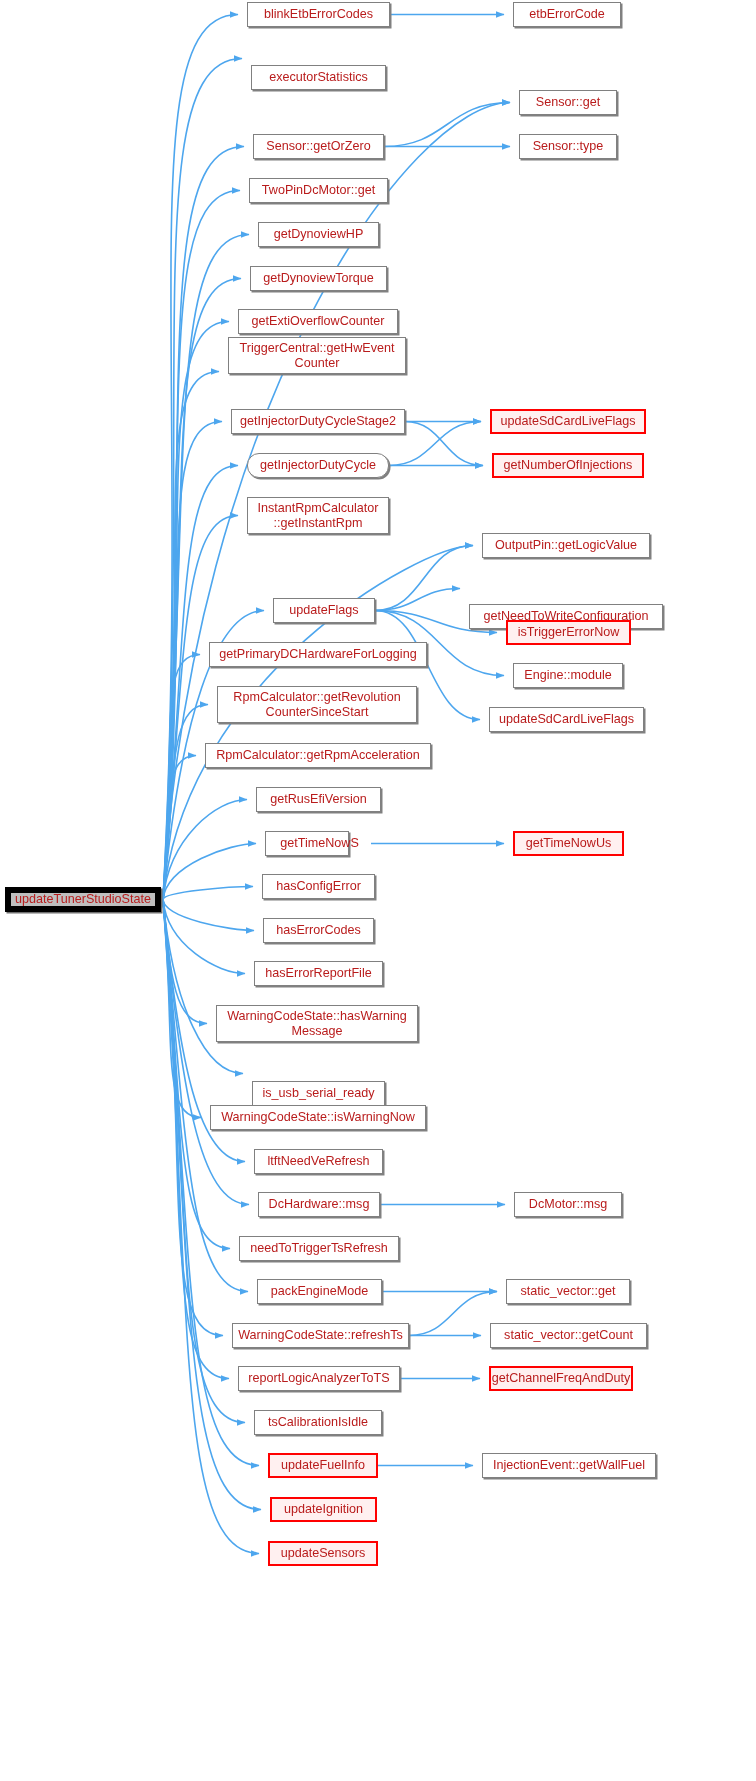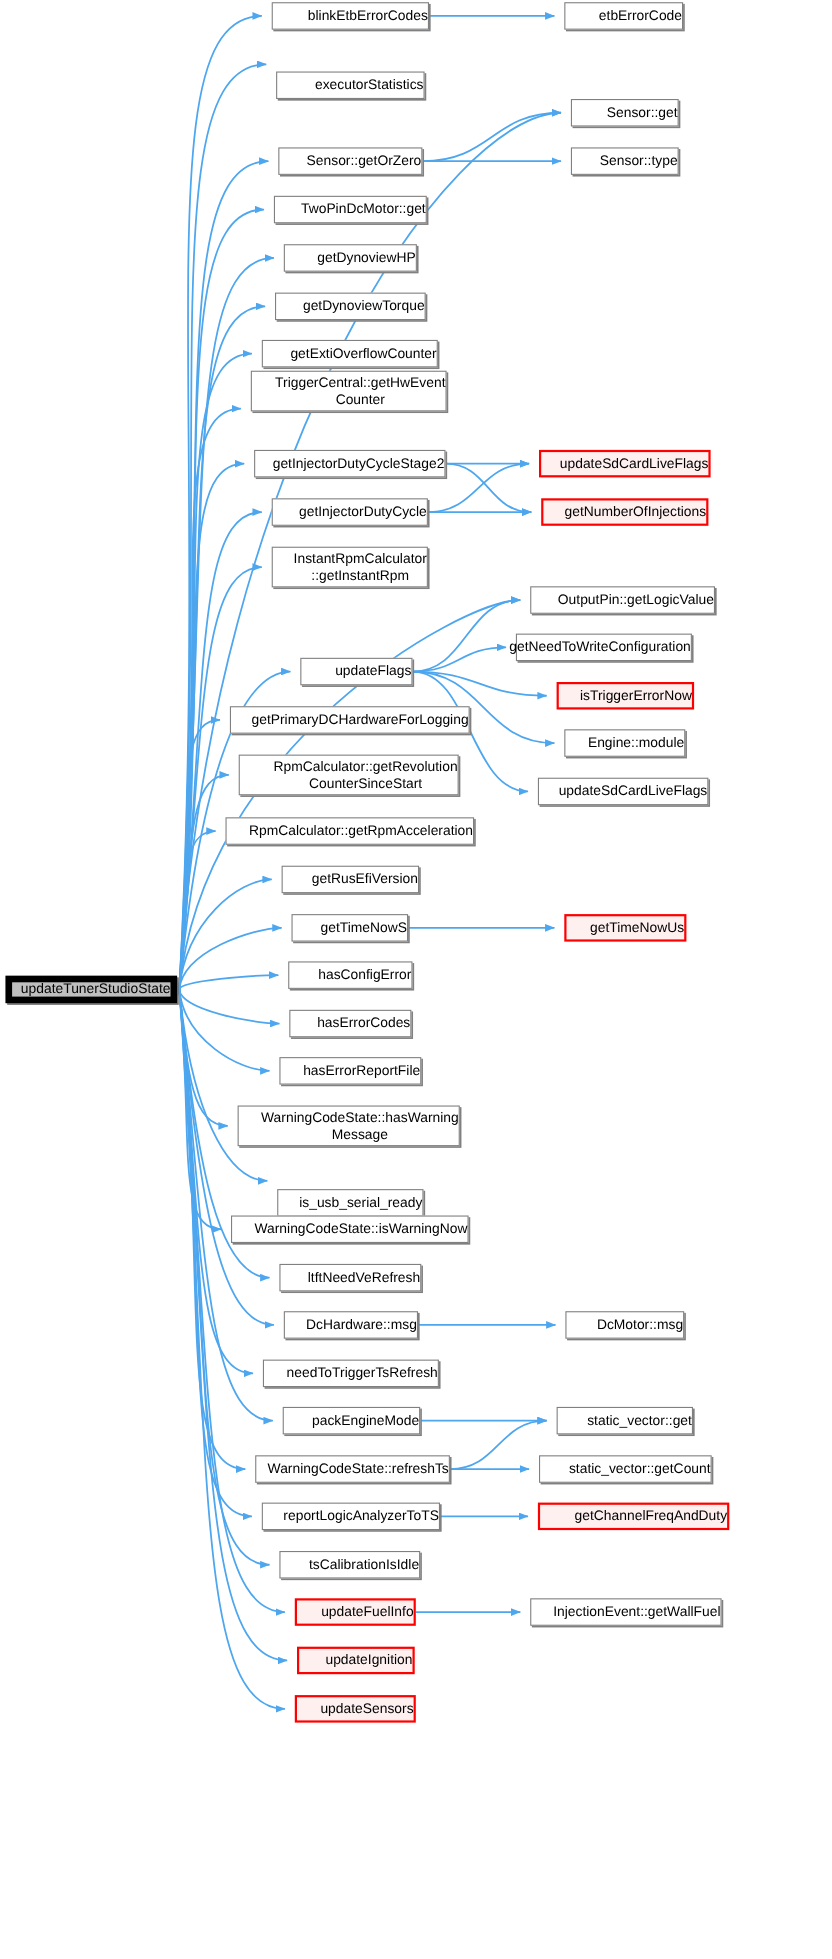--- a/index.html
+++ b/index.html
@@ -1,21 +1,21 @@
 <!DOCTYPE html>
 <html><head>
 <meta charset="utf-8">
 <style>
   html,body{margin:0;padding:0;background:#ffffff;}
   body{font-family:"Liberation Sans",sans-serif;}
   #canvas{position:relative;width:756px;height:1781px;background:#ffffff;overflow:hidden;}
   #edges{position:absolute;left:0;top:0;width:756px;height:1781px;}
-  .node{position:absolute;box-sizing:border-box;display:flex;align-items:center;justify-content:flex-end;
+  .node{position:absolute;box-sizing:border-box;display:flex;align-items:center;justify-content:center;
         text-align:center;line-height:1.12;white-space:pre-line;
-        background:#ffffff;border:1px solid #808080;color:#000000;font-size:12.6px;
+        background:#ffffff;border:1px solid #808080;color:#b91c1c;font-size:12.6px;
         box-shadow:1.5px 1.5px 0 0 #808080;}
   .node.root{background:#bfbfbf;border:6px solid #000000;box-shadow:1.5px 1.5px 0 0 #707070;}
   .node.alert{background:#fff0f0;border:2px solid #ff0000;box-shadow:none;}
 </style>
 </head>
 <body>
 
 <div id="canvas">
   <svg id="edges" viewBox="0 0 756 1781" xmlns="http://www.w3.org/2000/svg">
     <defs>
@@ -88,54 +88,54 @@
       <div class="node" style="left: 253px; top: 134px; width: 131px; height: 25px;"><span>Sensor::getOrZero</span></div>
       <div class="node" style="left: 519px; top: 134px; width: 98px; height: 25px;"><span>Sensor::type</span></div>
       <div class="node" style="left: 249px; top: 178px; width: 139px; height: 25px;"><span>TwoPinDcMotor::get</span></div>
       <div class="node" style="left: 258px; top: 222px; width: 121px; height: 25px;"><span>getDynoviewHP</span></div>
       <div class="node" style="left: 250px; top: 266px; width: 137px; height: 25px;"><span>getDynoviewTorque</span></div>
       <div class="node" style="left: 238px; top: 309px; width: 160px; height: 25px;"><span>getExtiOverflowCounter</span></div>
       <div class="node" style="left: 228px; top: 337px; width: 178px; height: 37px;"><span>TriggerCentral::getHwEvent
 Counter</span></div>
       <div class="node" style="left: 231px; top: 409px; width: 174px; height: 25px;"><span>getInjectorDutyCycleStage2</span></div>
       <div class="node alert" style="left: 490px; top: 409px; width: 156px; height: 25px;"><span>updateSdCardLiveFlags</span></div>
-      <div class="node" style="left: 247px; top: 453px; width: 142px; height: 25px;"><span>getInjectorDutyCycle</span></div>
+      <div class="node" style="left: 247px; top: 453px; width: 142px; height: 25px; border-radius: 12px;"><span>getInjectorDutyCycle</span></div>
       <div class="node alert" style="left: 492px; top: 453px; width: 152px; height: 25px;"><span>getNumberOfInjections</span></div>
       <div class="node" style="left: 247px; top: 497px; width: 142px; height: 37px;"><span>InstantRpmCalculator
 ::getInstantRpm</span></div>
       <div class="node" style="left: 482px; top: 533px; width: 168px; height: 25px;"><span>OutputPin::getLogicValue</span></div>
-      <div class="node" style="left: 469px; top: 576px; width: 160px; height: 25px;"><span>getNeedToWriteConfiguration</span></div>
+      <div class="node" style="left: 469px; top: 604px; width: 194px; height: 25px;"><span>getNeedToWriteConfiguration</span></div>
       <div class="node" style="left: 273px; top: 598px; width: 102px; height: 25px;"><span>updateFlags</span></div>
       <div class="node alert" style="left: 506px; top: 620px; width: 125px; height: 25px;"><span>isTriggerErrorNow</span></div>
       <div class="node" style="left: 209px; top: 642px; width: 218px; height: 25px;"><span>getPrimaryDCHardwareForLogging</span></div>
       <div class="node" style="left: 513px; top: 663px; width: 110px; height: 25px;"><span>Engine::module</span></div>
       <div class="node" style="left: 217px; top: 686px; width: 200px; height: 37px;"><span>RpmCalculator::getRevolution
 CounterSinceStart</span></div>
       <div class="node" style="left: 489px; top: 707px; width: 155px; height: 25px;"><span>updateSdCardLiveFlags</span></div>
       <div class="node" style="left: 205px; top: 743px; width: 226px; height: 25px;"><span>RpmCalculator::getRpmAcceleration</span></div>
       <div class="node" style="left: 256px; top: 787px; width: 125px; height: 25px;"><span>getRusEfiVersion</span></div>
-      <div class="node" style="left: 265px; top: 831px; width: 106px; height: 25px; padding-left: 25px;"><span>getTimeNowS</span></div>
+      <div class="node" style="left: 265px; top: 831px; width: 84px; height: 25px; padding-left: 25px;"><span>getTimeNowS</span></div>
       <div class="node alert" style="left: 513px; top: 831px; width: 111px; height: 25px;"><span>getTimeNowUs</span></div>
       <div class="node" style="left: 262px; top: 874px; width: 113px; height: 25px;"><span>hasConfigError</span></div>
       <div class="node" style="left: 263px; top: 918px; width: 111px; height: 25px;"><span>hasErrorCodes</span></div>
       <div class="node" style="left: 254px; top: 961px; width: 129px; height: 25px;"><span>hasErrorReportFile</span></div>
       <div class="node" style="left: 216px; top: 1005px; width: 202px; height: 37px;"><span>WarningCodeState::hasWarning
 Message</span></div>
       <div class="node" style="left: 252px; top: 1061px; width: 133px; height: 25px; margin-top: 20px;"><span>is_usb_serial_ready</span></div>
       <div class="node" style="left: 210px; top: 1105px; width: 216px; height: 25px;"><span>WarningCodeState::isWarningNow</span></div>
       <div class="node" style="left: 254px; top: 1149px; width: 129px; height: 25px;"><span>ltftNeedVeRefresh</span></div>
       <div class="node" style="left: 258px; top: 1192px; width: 122px; height: 25px;"><span>DcHardware::msg</span></div>
       <div class="node" style="left: 514px; top: 1192px; width: 108px; height: 25px;"><span>DcMotor::msg</span></div>
       <div class="node" style="left: 239px; top: 1236px; width: 160px; height: 25px;"><span>needToTriggerTsRefresh</span></div>
       <div class="node" style="left: 257px; top: 1279px; width: 125px; height: 25px;"><span>packEngineMode</span></div>
       <div class="node" style="left: 506px; top: 1279px; width: 124px; height: 25px;"><span>static_vector::get</span></div>
       <div class="node" style="left: 232px; top: 1323px; width: 177px; height: 25px;"><span>WarningCodeState::refreshTs</span></div>
       <div class="node" style="left: 490px; top: 1323px; width: 157px; height: 25px;"><span>static_vector::getCount</span></div>
       <div class="node" style="left: 238px; top: 1366px; width: 162px; height: 25px;"><span>reportLogicAnalyzerToTS</span></div>
-      <div class="node alert" style="left: 489px; top: 1366px; width: 174px; height: 25px;"><span>getChannelFreqAndDuty</span></div>
+      <div class="node alert" style="left: 489px; top: 1366px; width: 144px; height: 25px;"><span>getChannelFreqAndDuty</span></div>
       <div class="node" style="left: 254px; top: 1410px; width: 128px; height: 25px;"><span>tsCalibrationIsIdle</span></div>
       <div class="node alert" style="left: 268px; top: 1453px; width: 110px; height: 25px;"><span>updateFuelInfo</span></div>
       <div class="node" style="left: 482px; top: 1453px; width: 174px; height: 25px;"><span>InjectionEvent::getWallFuel</span></div>
       <div class="node alert" style="left: 270px; top: 1497px; width: 107px; height: 25px;"><span>updateIgnition</span></div>
       <div class="node alert" style="left: 268px; top: 1541px; width: 110px; height: 25px;"><span>updateSensors</span></div>
       <div class="node" style="left: 513px; top: 2px; width: 108px; height: 25px;"><span>etbErrorCode</span></div>
     </div>
 </div>
 
 </body></html>

